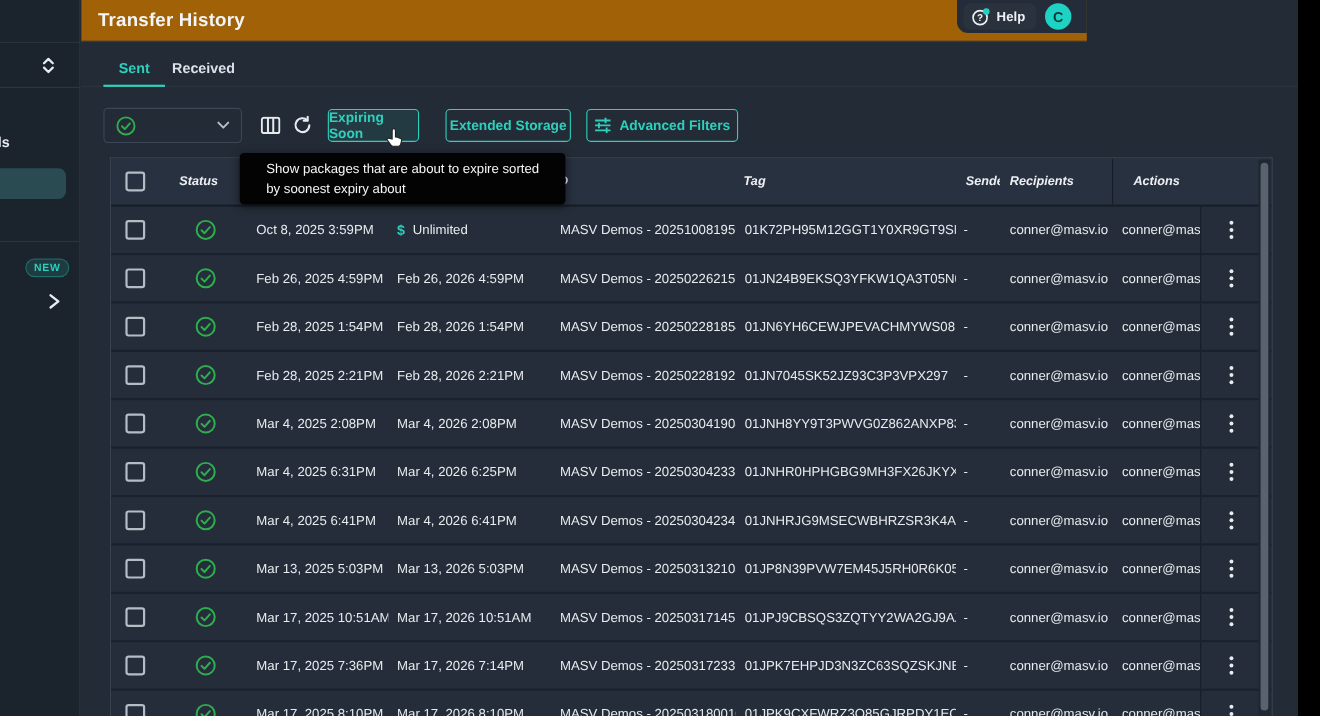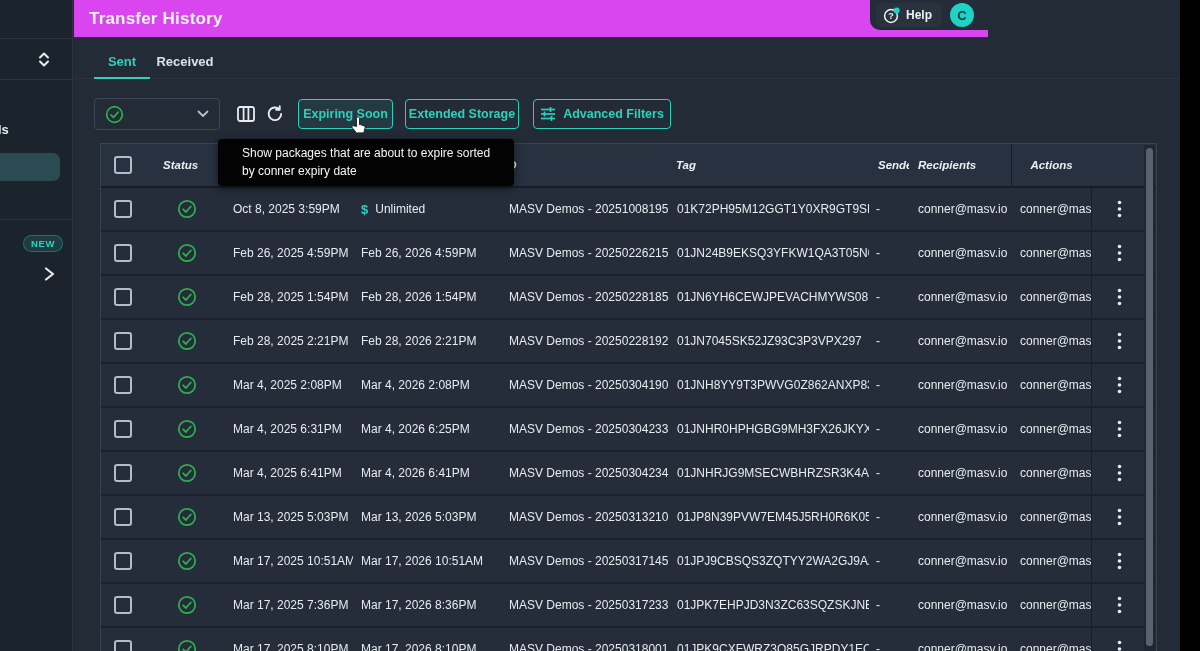--- a/index.html
+++ b/index.html
@@ -9,39 +9,39 @@
   
   .sidebar { position:absolute; left:0; top:0; width:73px; height:651px; background:#1b232d; border-right:1px solid #2b3440; }
   .sb-line { position:absolute; left:0; width:73px; height:1px; background:#2b3440; }
   .sb-updown { position:absolute; left:36px; top:51px; }
   .sb-cutlabel { position:absolute; left:-2px; top:122px; color:#e8ebef; font-size:13px; font-weight:bold; }
   .sb-selected { position:absolute; left:-10px; top:153px; width:70px; height:28px; background:#2a4b52; border-radius:7px; }
   .sb-new { position:absolute; left:23px; top:235px; font-size:9.5px; font-weight:bold; letter-spacing:.6px; color:#2ed0bc; background:rgba(46,208,188,.14); border:1px solid rgba(46,208,188,.35); padding:2px 7px; border-radius:9px; }
   .sb-chevron { position:absolute; left:42px; top:265px; }
 
   
-  .topbar { position:absolute; left:74px; top:0; width:914px; height:38px; background:#d946ef; border-bottom:1px solid #2b3440; }
+  .topbar { position:absolute; left:74px; top:0; width:914px; height:38px; background:#a16207; border-bottom:1px solid #2b3440; }
   .page-title { position:absolute; left:15px; top:0; line-height:38px; font-size:17px; font-weight:bold; color:#f3f5f7; letter-spacing:.2px; }
   .help-wrap { position:absolute; right:0; top:0; width:118px; height:30px; background:#232c38; border-radius:0 0 0 10px; display:flex; align-items:center; padding-left:6px; }
   .help-chip { display:flex; align-items:center; gap:6px; background:#2a323e; border-radius:6px; height:24px; padding:0 10px 0 7px; cursor:pointer; }
   .help-chip span { color:#eef1f4; font-size:12px; font-weight:bold; }
   .avatar { width:24px; height:24px; border-radius:50%; background:#1fd3c4; color:#073b38; font-size:13px; font-weight:bold; display:flex; align-items:center; justify-content:center; margin-left:8px; cursor:pointer; }
 
   
   .tab { position:absolute; top:45px; height:33px; display:flex; align-items:center; justify-content:center; font-size:13px; font-weight:bold; cursor:pointer; }
   .tab-sent { left:94px; width:56px; color:#2ed0bc; }
   .tab-received { left:158px; width:54px; color:#dde2e8; }
   .tab-underline { position:absolute; left:94px; top:77px; width:56px; height:2px; background:#2ed0bc; }
   .tabs-rule { position:absolute; left:74px; top:78px; width:1106px; height:1px; background:rgba(255,255,255,.04); }
 
   
   .select { position:absolute; left:94px; top:98px; width:126px; height:32px; border:1px solid #3c4654; border-radius:4px; display:flex; align-items:center; justify-content:space-between; padding:0 10px; cursor:pointer; }
   .icon-btn { position:absolute; top:104px; width:20px; height:20px; display:flex; align-items:center; justify-content:center; cursor:pointer; }
   .btn { position:absolute; top:99px; height:30px; border:1px solid #2ed0bc; border-radius:4px; color:#2ed0bc; font-size:12.5px; font-weight:bold; display:flex; align-items:center; justify-content:center; gap:7px; background:transparent; cursor:pointer; }
-  .btn-expiring { left:298px; width:95px; background:rgba(46,208,188,.09); }
+  .btn-expiring { left:298px; width:83px; background:rgba(46,208,188,.09); }
   .btn-extended { left:405px; width:114px; }
   .btn-advanced { left:533px; width:138px; }
 
   
   .tooltip { position:absolute; left:218px; top:139px; background:#030303; border-radius:4px; padding:6px 24px; z-index:30; box-shadow:0 2px 8px rgba(0,0,0,.5); }
   .tooltip div { color:#f7f7f7; font-size:12px; line-height:17.5px; white-space:nowrap; }
   .cursor { position:absolute; left:349px; top:116px; z-index:40; }
 
   
   .table { position:absolute; left:100px; top:143px; width:1057px; height:508px; border:1px solid #39434f; border-bottom:none; background:#242d39; overflow:hidden; }
@@ -428,21 +428,21 @@
             <span class="checkbox"></span>
           </div>
     <div class="cell c-status">
       <svg width="20" height="20" viewBox="0 0 20 20">
         <circle cx="10" cy="10" r="8.2" fill="none" stroke="#2fae4e" stroke-width="1.8"></circle>
         <polyline points="6.2,10.3 8.9,13 13.8,7.5" fill="none" stroke="#2fae4e" stroke-width="1.8" stroke-linecap="round" stroke-linejoin="round"></polyline>
       </svg>
     </div>
     <div class="cell c-sent">Mar 17, 2025 7:36PM</div>
     <div class="cell c-expiry">
-      <span>Mar 17, 2026 8:36PM</span>
+      <span>Mar 17, 2026 7:14PM</span>
     </div>
     <div class="cell c-pkg">MASV Demos - 202503172336</div>
     <div class="cell c-id">01JPK7EHPJD3N3ZC63SQZSKJNB</div>
     <div class="cell c-tag">-</div>
     <div class="cell c-sender">conner@masv.io</div>
     <div class="cell c-recipients">conner@masv.io</div>
     <div class="cell c-actions">
       <svg class="kebab" width="5" height="18" viewBox="0 0 5 18">
         <circle cx="2.5" cy="2.5" r="1.8" fill="#e8ebef"></circle>
               <circle cx="2.5" cy="9" r="1.8" fill="#e8ebef"></circle>
@@ -480,21 +480,21 @@
     </div>
     <div class="cell"></div>
   </div>
 </div>
     <div class="scroll-track"></div>
     <div class="scroll-thumb"></div>
   </div>
 
   <div class="tooltip">
     <div>Show packages that are about to expire sorted</div>
-    <div>by conner expiry date</div>
+    <div>by soonest expiry about</div>
   </div>
 
   <div class="cursor">
     <svg width="19" height="19" viewBox="0 0 19 19">
       <path d="M7.5 2.6c0-.9.7-1.6 1.5-1.6s1.5.7 1.5 1.6v6h1l3.6 1.3c.8.3 1.2 1.1 1 1.9l-.9 3.5c-.2 1-1.1 1.6-2.1 1.6H8.3c-.7 0-1.3-.3-1.7-.9l-3.5-4.6c-.6-.8.2-1.9 1.2-1.7l3.2.7V2.6z" fill="#ffffff" stroke="#222" stroke-width="1"></path>
     </svg>
   </div>
 
 </div>
 

